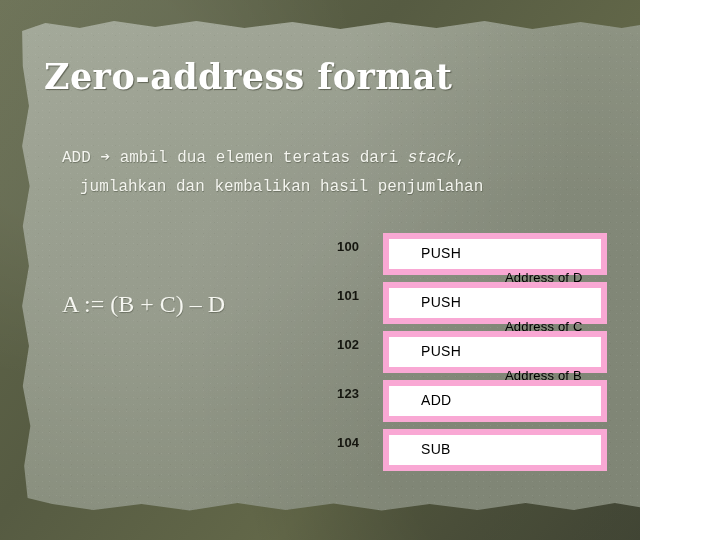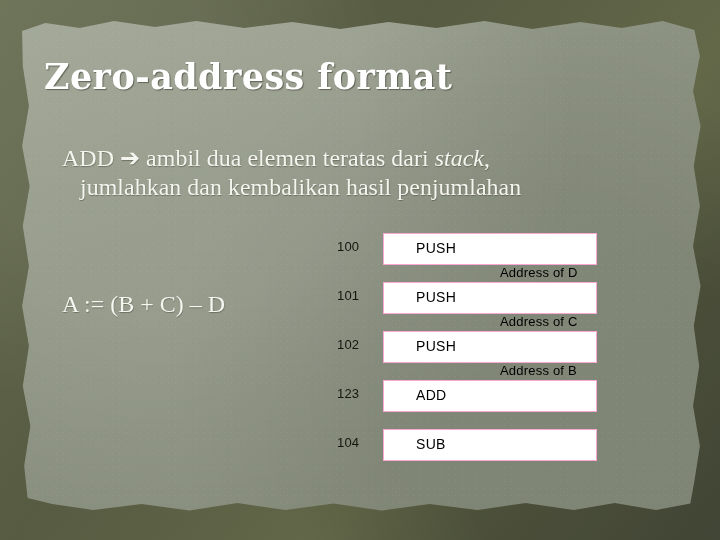--- a/index.html
+++ b/index.html
@@ -9,21 +9,21 @@
   body {
     width: 720px;
     height: 540px;
     overflow: hidden;
     font-family: "Liberation Serif", serif;
   }
 
   
   #slide {
     position: relative;
-    width: 720px;
+    width: 640px;
     height: 540px;
     background: #d946ef;
     overflow: hidden;
   }
 
   
   #outer-texture {
     position: absolute;
     inset: 0;
     background:
@@ -87,22 +87,22 @@
     text-shadow: 1px 1px 1px rgba(45,49,34,.55);
     white-space: nowrap;
   }
 
   
   #body-text {
     position: absolute;
     left: 62px;
     top: 144px;
     width: 600px;
-    font-family: Liberation Serif, serif;
-    font-size: 24px;
+    font-family: Liberation Mono, monospace;
+    font-size: 16px;
     line-height: 29px;
     color: #f4f5ef;
     text-shadow: 0.5px 0.5px 0.8px rgba(45,49,34,.40);
     text-indent: 0;
   }
   #body-text .cont {
     display: block;
     padding-left: 18px;
   }
   .ital { font-style: italic; }
@@ -132,34 +132,34 @@
     margin-bottom: 10px;
     display: flex;
     align-items: flex-start;
   }
   .prog-row:last-child { margin-bottom: 0; }
 
   .addr {
     width: 38px;
     padding-top: 6px;
     font-family: "Liberation Sans", sans-serif;
-    font-weight: 400;
+    font-weight: 700;
     font-size: 13px;
     color: #15160f;
     text-align: left;
     letter-spacing: 0.2px;
   }
 
   .instr-box {
     position: relative;
     width: 212px;
     height: 30px;
     margin-left: 8px;
     background: #ffffff;
-    border: 1px solid #f9a8d4;
+    border: 6px solid #f9a8d4;
     box-sizing: content-box;
   }
   .opcode {
     position: absolute;
     left: 32px;
     top: 6px;
     font-family: "Liberation Sans", sans-serif;
     font-size: 14px;
     color: #000000;
     letter-spacing: 0.3px;

